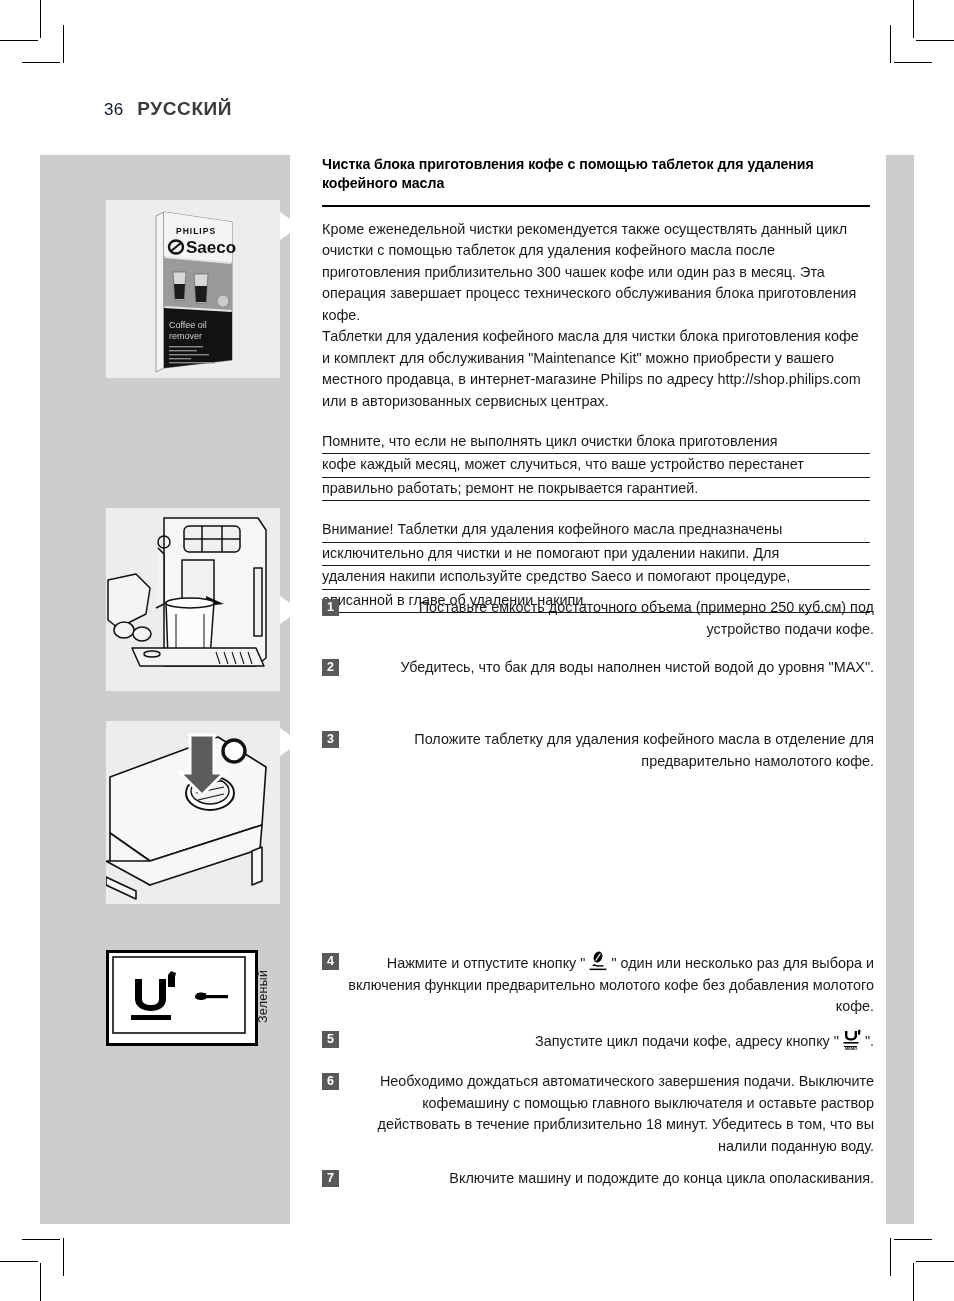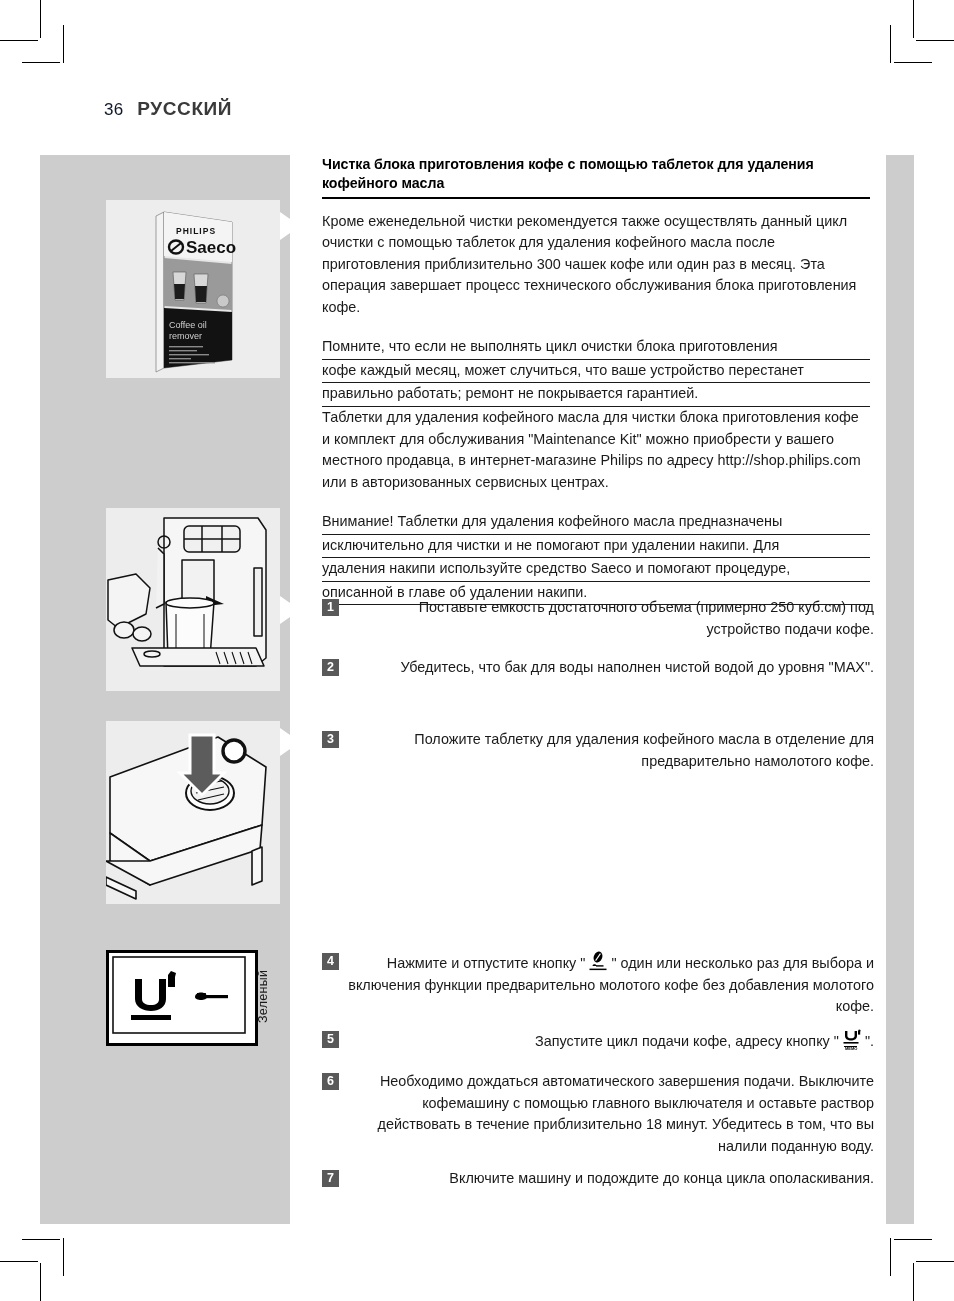--- a/index.html
+++ b/index.html
@@ -56,21 +56,21 @@
     left: 322px;
     top: 155px;
     width: 548px;
   }
   .section-title {
     font-size: 14.2px;
     font-weight: bold;
     line-height: 1.33;
     letter-spacing: -0.05px;
     color: #000;
-    padding-bottom: 4px;
+    padding-bottom: 12px;
   }
   .rule {
     border-bottom: 2.2px solid #000;
     margin-bottom: 12px;
   }
   .para {
     font-size: 14.4px;
     line-height: 1.495;
     color: #1a1a1a;
     margin: 0 0 0 0;
@@ -318,27 +318,27 @@
 
 <div class="callout-arrow" style="left:280px; top:212px;"></div>
 <div class="callout-arrow" style="left:280px; top:596px;"></div>
 <div class="callout-arrow" style="left:280px; top:728px;"></div>
 
 <div class="content">
   <div class="section-title">Чистка блока приготовления кофе с помощью таблеток для удаления кофейного масла</div>
   <div class="rule"></div>
 
   <p class="para">Кроме еженедельной чистки рекомендуется также осуществлять данный цикл очистки с помощью таблеток для удаления кофейного масла после приготовления приблизительно 300 чашек кофе или один раз в месяц. Эта операция завершает процесс технического обслуживания блока приготовления кофе.</p>
+  <p class="para">Таблетки для удаления кофейного масла для чистки блока приготовления кофе и комплект для обслуживания "Maintenance Kit" можно приобрести у вашего местного продавца, в интернет-магазине Philips по адресу http://shop.philips.com или в авторизованных сервисных центрах.</p>
+
   <p class="para underlined gap">
     <span class="ln">Помните, что если не выполнять цикл очистки блока приготовления</span>
     <span class="ln">кофе каждый месяц, может случиться, что ваше устройство перестанет</span>
     <span class="ln">правильно работать; ремонт не покрывается гарантией.</span>
   </p>
-
-  <p class="para">Таблетки для удаления кофейного масла для чистки блока приготовления кофе и комплект для обслуживания "Maintenance Kit" можно приобрести у вашего местного продавца, в интернет-магазине Philips по адресу http://shop.philips.com или в авторизованных сервисных центрах.</p>
 
   <p class="para underlined gap">
     <span class="ln">Внимание! Таблетки для удаления кофейного масла предназначены</span>
     <span class="ln">исключительно для чистки и не помогают при удалении накипи.  Для</span>
     <span class="ln">удаления накипи используйте средство Saeco и помогают процедуре,</span>
     <span class="ln">описанной в главе об удалении накипи.</span>
   </p>
 </div>
 
 <div class="steps">

